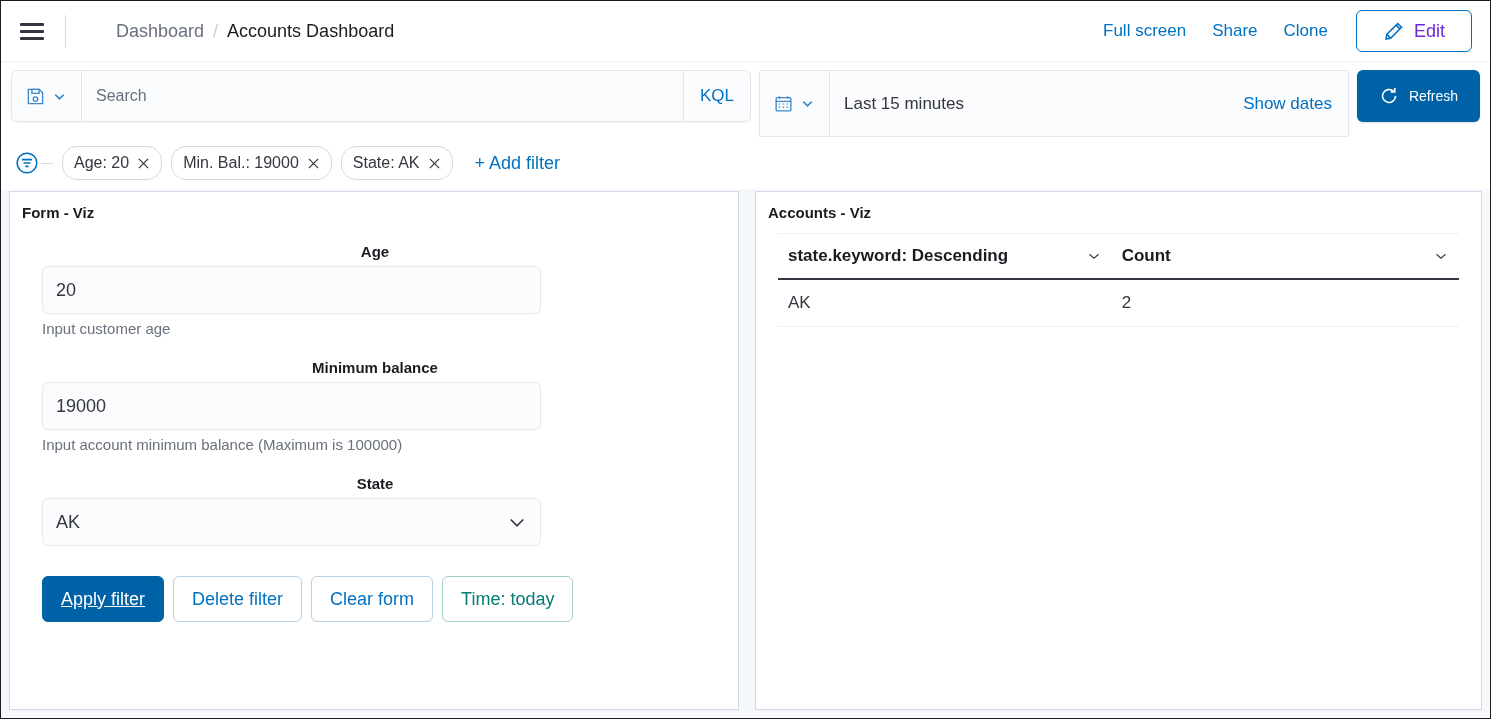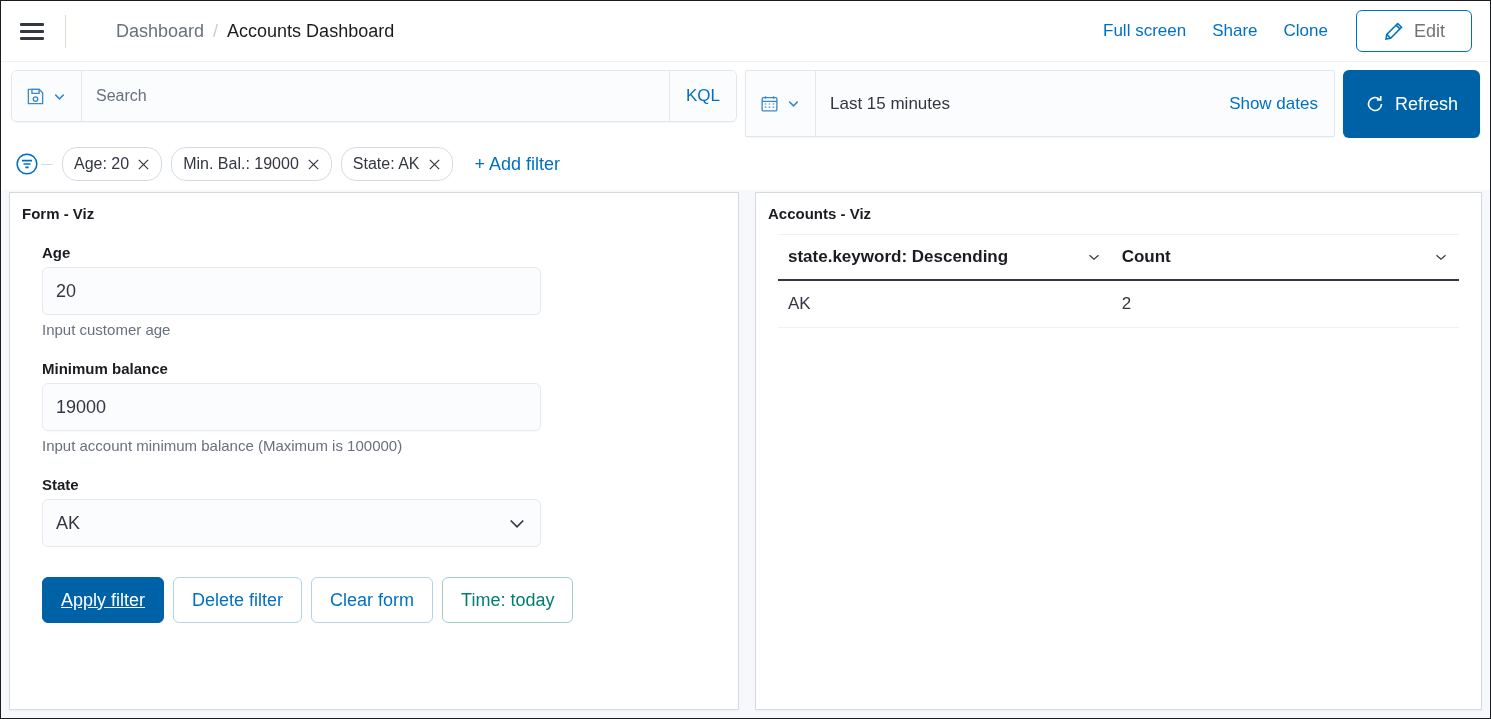--- a/index.html
+++ b/index.html
@@ -91,21 +91,21 @@
   .edit-btn {
     display: flex;
     align-items: center;
     justify-content: center;
     gap: 10px;
     height: 42px;
     padding: 0 26px;
     border: 1px solid #0071c2;
     border-radius: 6px;
     background: #ffffff;
-    color: #737373;
+    color: #6d28d9;
     font-size: 18px;
     cursor: pointer;
     margin-left: 2px;
   }
 
   
   .querybar {
     display: flex;
     align-items: flex-start;
     padding: 8px 10px 0 10px;
@@ -192,29 +192,29 @@
     padding: 0 16px;
     height: 100%;
     display: flex;
     align-items: center;
     color: #0071c2;
     font-size: 17px;
     cursor: pointer;
   }
   .refresh-btn {
     flex: 0 0 auto;
-    height: 68px;
+    height: 52px;
     display: flex;
     align-items: center;
     justify-content: center;
     gap: 10px;
     padding: 0 22px;
     background: #0062a6;
     color: #ffffff;
-    font-size: 18px;
+    font-size: 14px;
     border: none;
     border-radius: 6px;
     cursor: pointer;
     font-family: "Liberation Sans", sans-serif;
     box-shadow: 0 1px 2px rgba(0,0,0,0.12);
   }
 
   
   .filterbar {
     display: flex;
@@ -303,20 +303,21 @@
   .form {
     padding: 22px 30px 0 32px;
   }
   .field { margin-bottom: 22px; }
   .field-label {
     display: block;
     font-size: 15px;
     font-weight: bold;
     color: #1a1c21;
     margin-bottom: 6px;
+    text-align: center;
   }
   .text-input {
     width: 499px;
     height: 48px;
     background: #fbfcfd;
     border: 1px solid #e7e9ee;
     border-radius: 6px;
     padding: 0 13px;
     font-size: 18px;
     color: #343741;

